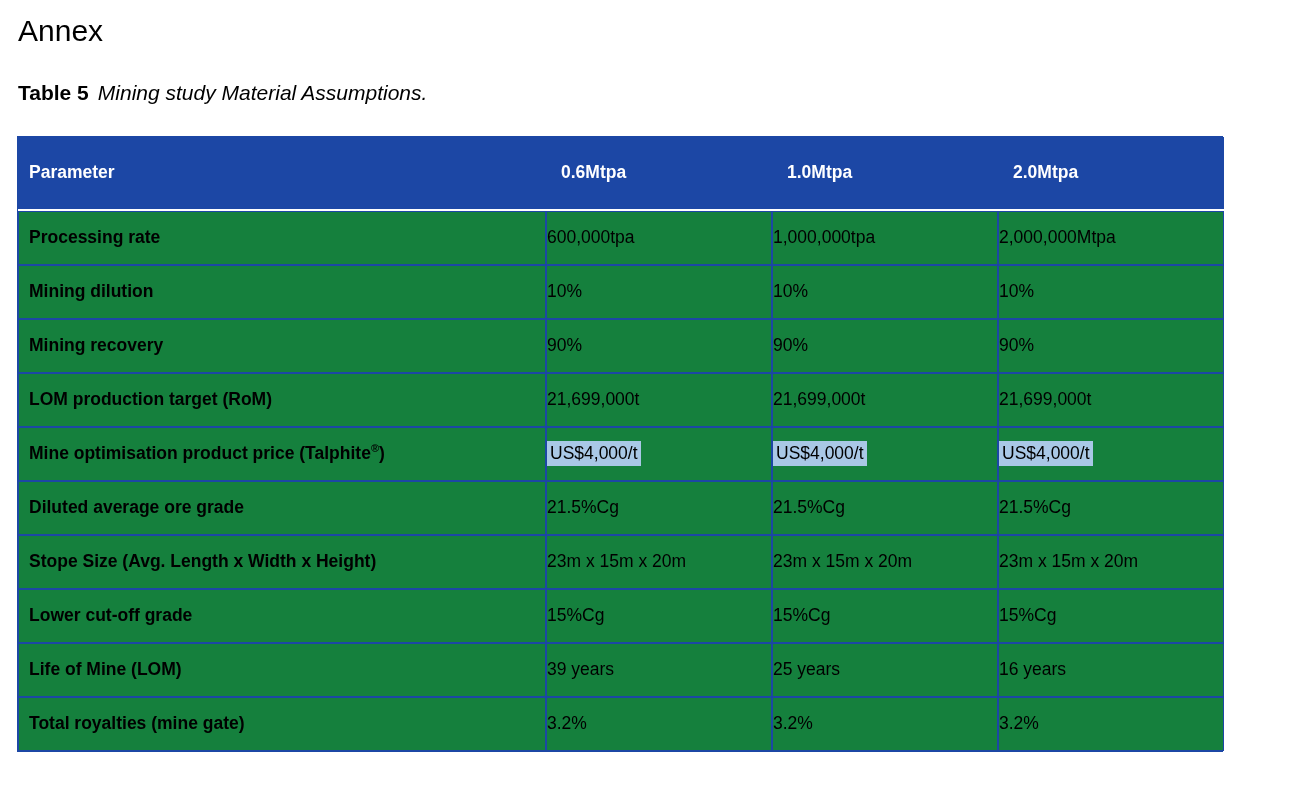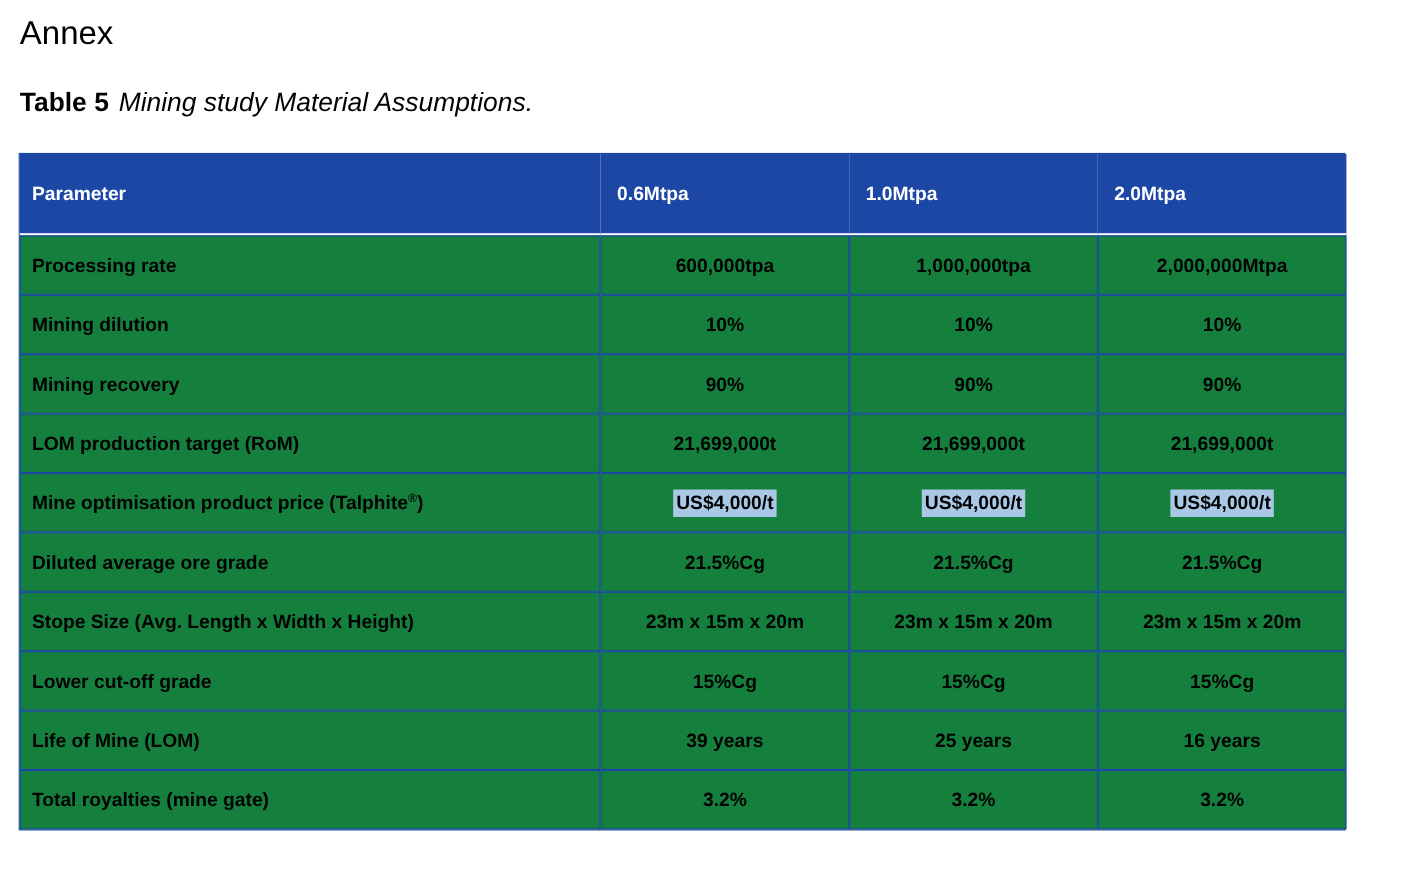--- a/index.html
+++ b/index.html
@@ -20,21 +20,21 @@
     border-radius: 10px;
   }
   .title {
     font-size: 30px;
     font-weight: 400;
     margin: 14px 0 0 18px;
     line-height: 1.15;
   }
   .caption {
     margin: 31px 0 0 18px;
-    font-size: 24px;
+    font-size: 21px;
     line-height: 1.2;
   }
   .caption .lbl {
     font-weight: 700;
     font-style: normal;
   }
   .caption .txt {
     font-style: italic;
     margin-left: 9px;
   }
@@ -75,22 +75,22 @@
     vertical-align: middle;
     background: #15803d;
     padding: 0;
   }
   td.param {
     font-weight: 700;
     text-align: left;
     padding-left: 10px;
   }
   td.val {
-    text-align: center;
-    font-weight: 700;
+    text-align: left;
+    font-weight: 400;
     margin-left: 23px;
   }
   td.param sup {
     font-size: 11px;
     line-height: 0;
   }
   .hl {
     background: var(--highlight, #a9c8e6);
     padding: 2px 3px 3px 3px;
   }

